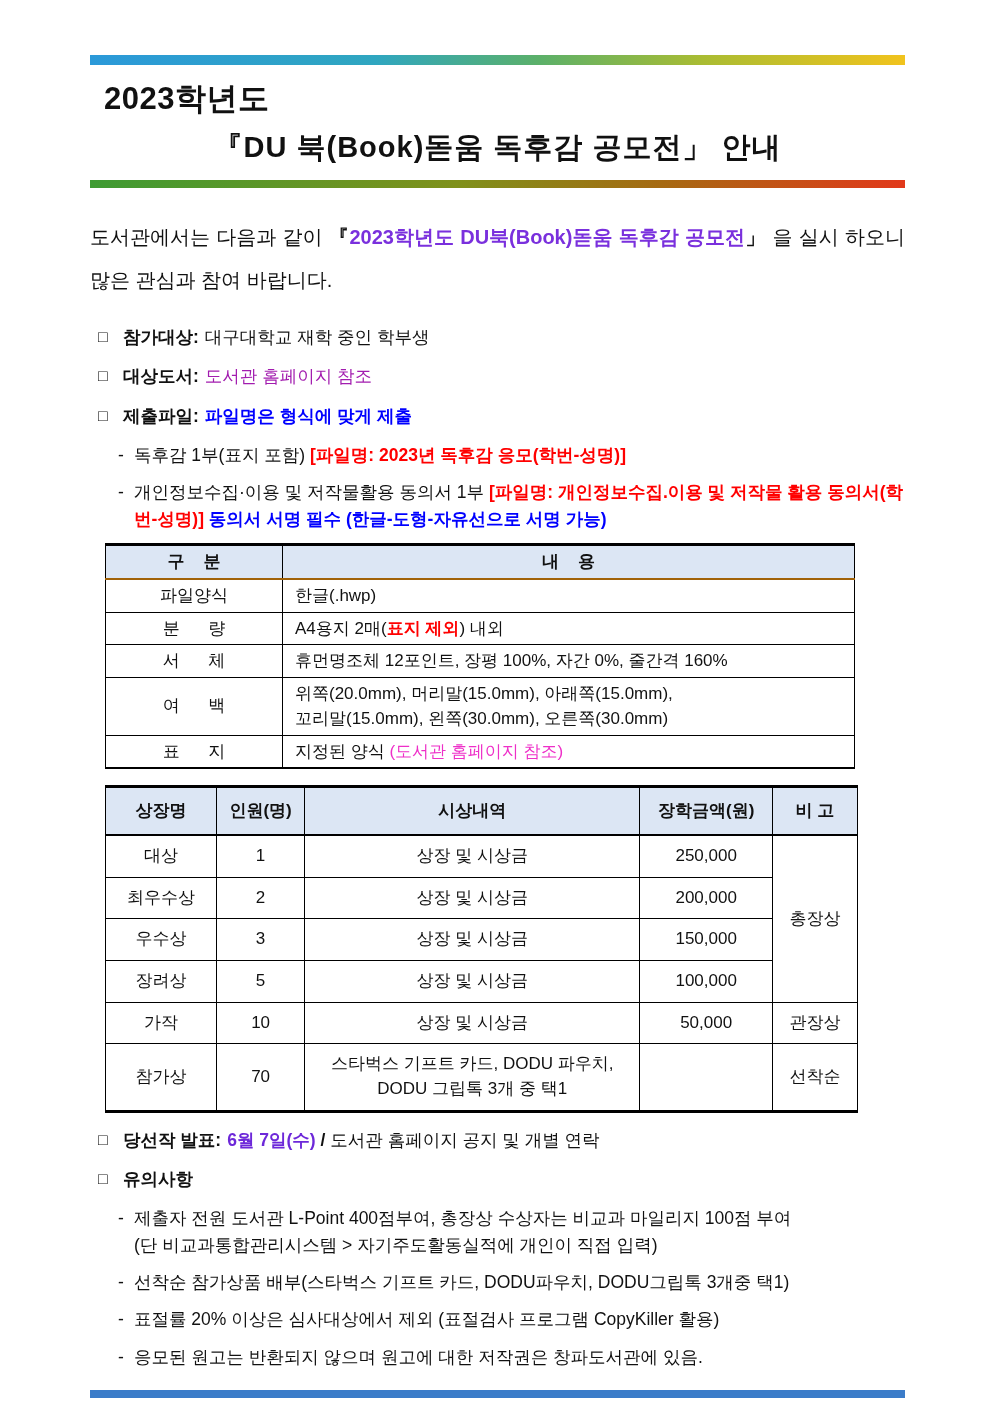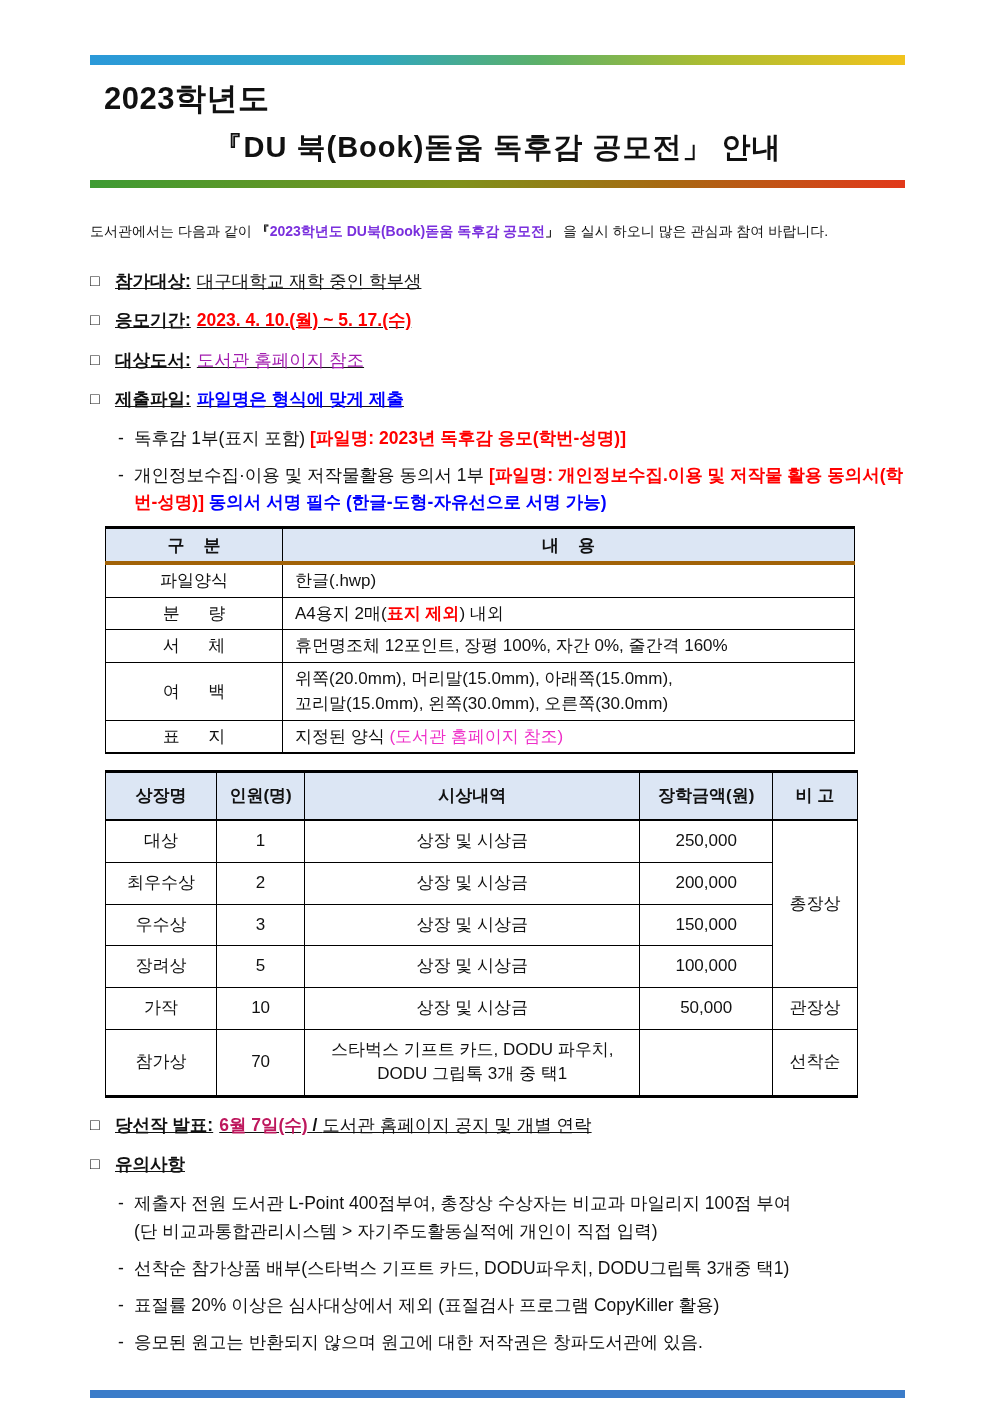--- a/index.html
+++ b/index.html
@@ -8,41 +8,41 @@
     background:#ffffff;color:#111;
     font-family:"Liberation Sans","DejaVu Sans",sans-serif;
   }
   .page{padding:55px 87px 0 90px;}
   .bar{width:815px;}
   .bar-top{height:10px;background:linear-gradient(90deg,#2b99d9 0%,#2fa6c0 35%,#5bb06a 55%,#a9bc33 75%,#f1c31d 100%);}
   .bar-sub{height:8px;background:linear-gradient(90deg,#3e9b33 0%,#7f911b 45%,#a66a12 70%,#e2391b 100%);}
   .bar-bottom{position:absolute;left:90px;bottom:5px;width:815px;height:8px;background:#3b7cc9;}
   .title1{margin:13px 0 0 14px;font-size:31px;font-weight:bold;letter-spacing:0.5px;}
   .title2{margin:8px 0 12px 0;text-align:center;font-size:29px;font-weight:bold;letter-spacing:1px;}
-  .intro{margin-top:28px;font-size:14px;line-height:2.15;text-align:justify;}
+  .intro{margin-top:28px;font-size:20px;line-height:2.15;text-align:justify;}
   .purple{color:#7a30dd;font-weight:bold;}
   .red{color:#ff0000;font-weight:bold;}
   .blue{color:#a21caf;}
   .blueb{color:#0000ff;font-weight:bold;}
   .magenta{color:#ee2fc8;}
-  .magentab{color:#be185d;font-weight:bold;}
+  .magentab{color:#6d28d9;font-weight:bold;}
   .bullets{margin-top:22px;font-size:17.5px;}
-  .bullet{margin:0 0 13px 0;line-height:1.5;text-decoration:underline;}
+  .bullet{margin:0 0 13px 8px;line-height:1.5;}
   .box{display:inline-block;width:16px;margin-right:9px;font-size:16px;transform:translateY(-1px);}
   .blabel{font-weight:bold;}
   .btext{margin-left:6px;}
   .sub{display:flex;margin:0 0 10px 28px;line-height:1.55;}
   .dash{width:16px;flex:0 0 16px;}
   .subtext{flex:1;}
   .pre{white-space:pre;}
   .preline{white-space:pre-line;}
   table{border-collapse:collapse;font-size:17px;}
   .fmt-table{margin:6px 0 16px 15px;width:750px;border:1px solid #000;border-top:3px solid #000;border-bottom:2.5px solid #000;}
   .fmt-table th,.fmt-table td{border:1px solid #000;padding:3px 8px;line-height:1.5;}
-  .fmt-table thead th{background:#dce6f4;font-weight:bold;border-bottom:4px solid #a16207;height:26px;}
+  .fmt-table thead th{background:#dce6f4;font-weight:bold;border-bottom:2px solid #a16207;height:26px;}
   .fmt-table td.key{width:160px;text-align:center;}
   .fmt-table td.val{text-align:left;padding-left:12px;}
   .awd-table{margin:10px 0 14px 15px;width:753px;border:1px solid #000;border-top:3px solid #000;border-bottom:3px solid #000;}
   .awd-table th,.awd-table td{border:1px solid #000;padding:8px 6px;line-height:1.45;text-align:center;}
   .awd-table thead th{background:#dce6f4;font-weight:bold;border-bottom:2px solid #000;height:30px;}
   .col-name{width:107px;}.col-count{width:80px;}.col-detail{width:352px;}.col-amount{width:126px;}.col-note{width:78px;}
 </style>
 </head>
 <body>
 
@@ -56,23 +56,20 @@
   <div class="bar bar-sub"></div>
 
   <div class="intro"><span>도서관에서는 다음과 같이 </span><span style="font-weight:bold">『</span><span class="purple">2023학년도 DU북(Book)돋움 독후감 공모전</span><span style="font-weight:bold">」</span><span> 을 실시 하오니 많은 관심과 참여 바랍니다.</span></div>
 
   <div class="bullets">
 
     <div class="bullet">
       <span class="box">□</span><span class="blabel">참가대상:</span><span class="btext">대구대학교 재학 중인 학부생</span>
     </div>
 
-    <div class="bullet">
-      <span class="box">□</span><span class="blabel">응모기간:</span><span class="btext red">2023. 4. 10.(월) ~ 5. 17.(수)</span>
-    </div>
 
     <div class="bullet">
       <span class="box">□</span><span class="blabel">대상도서:</span><span class="btext blue">도서관 홈페이지 참조</span>
     </div>
 
 
     <div class="bullet">
       <span class="box">□</span><span class="blabel">제출파일:</span><span class="btext blueb">파일명은 형식에 맞게 제출</span>
     </div>
 

